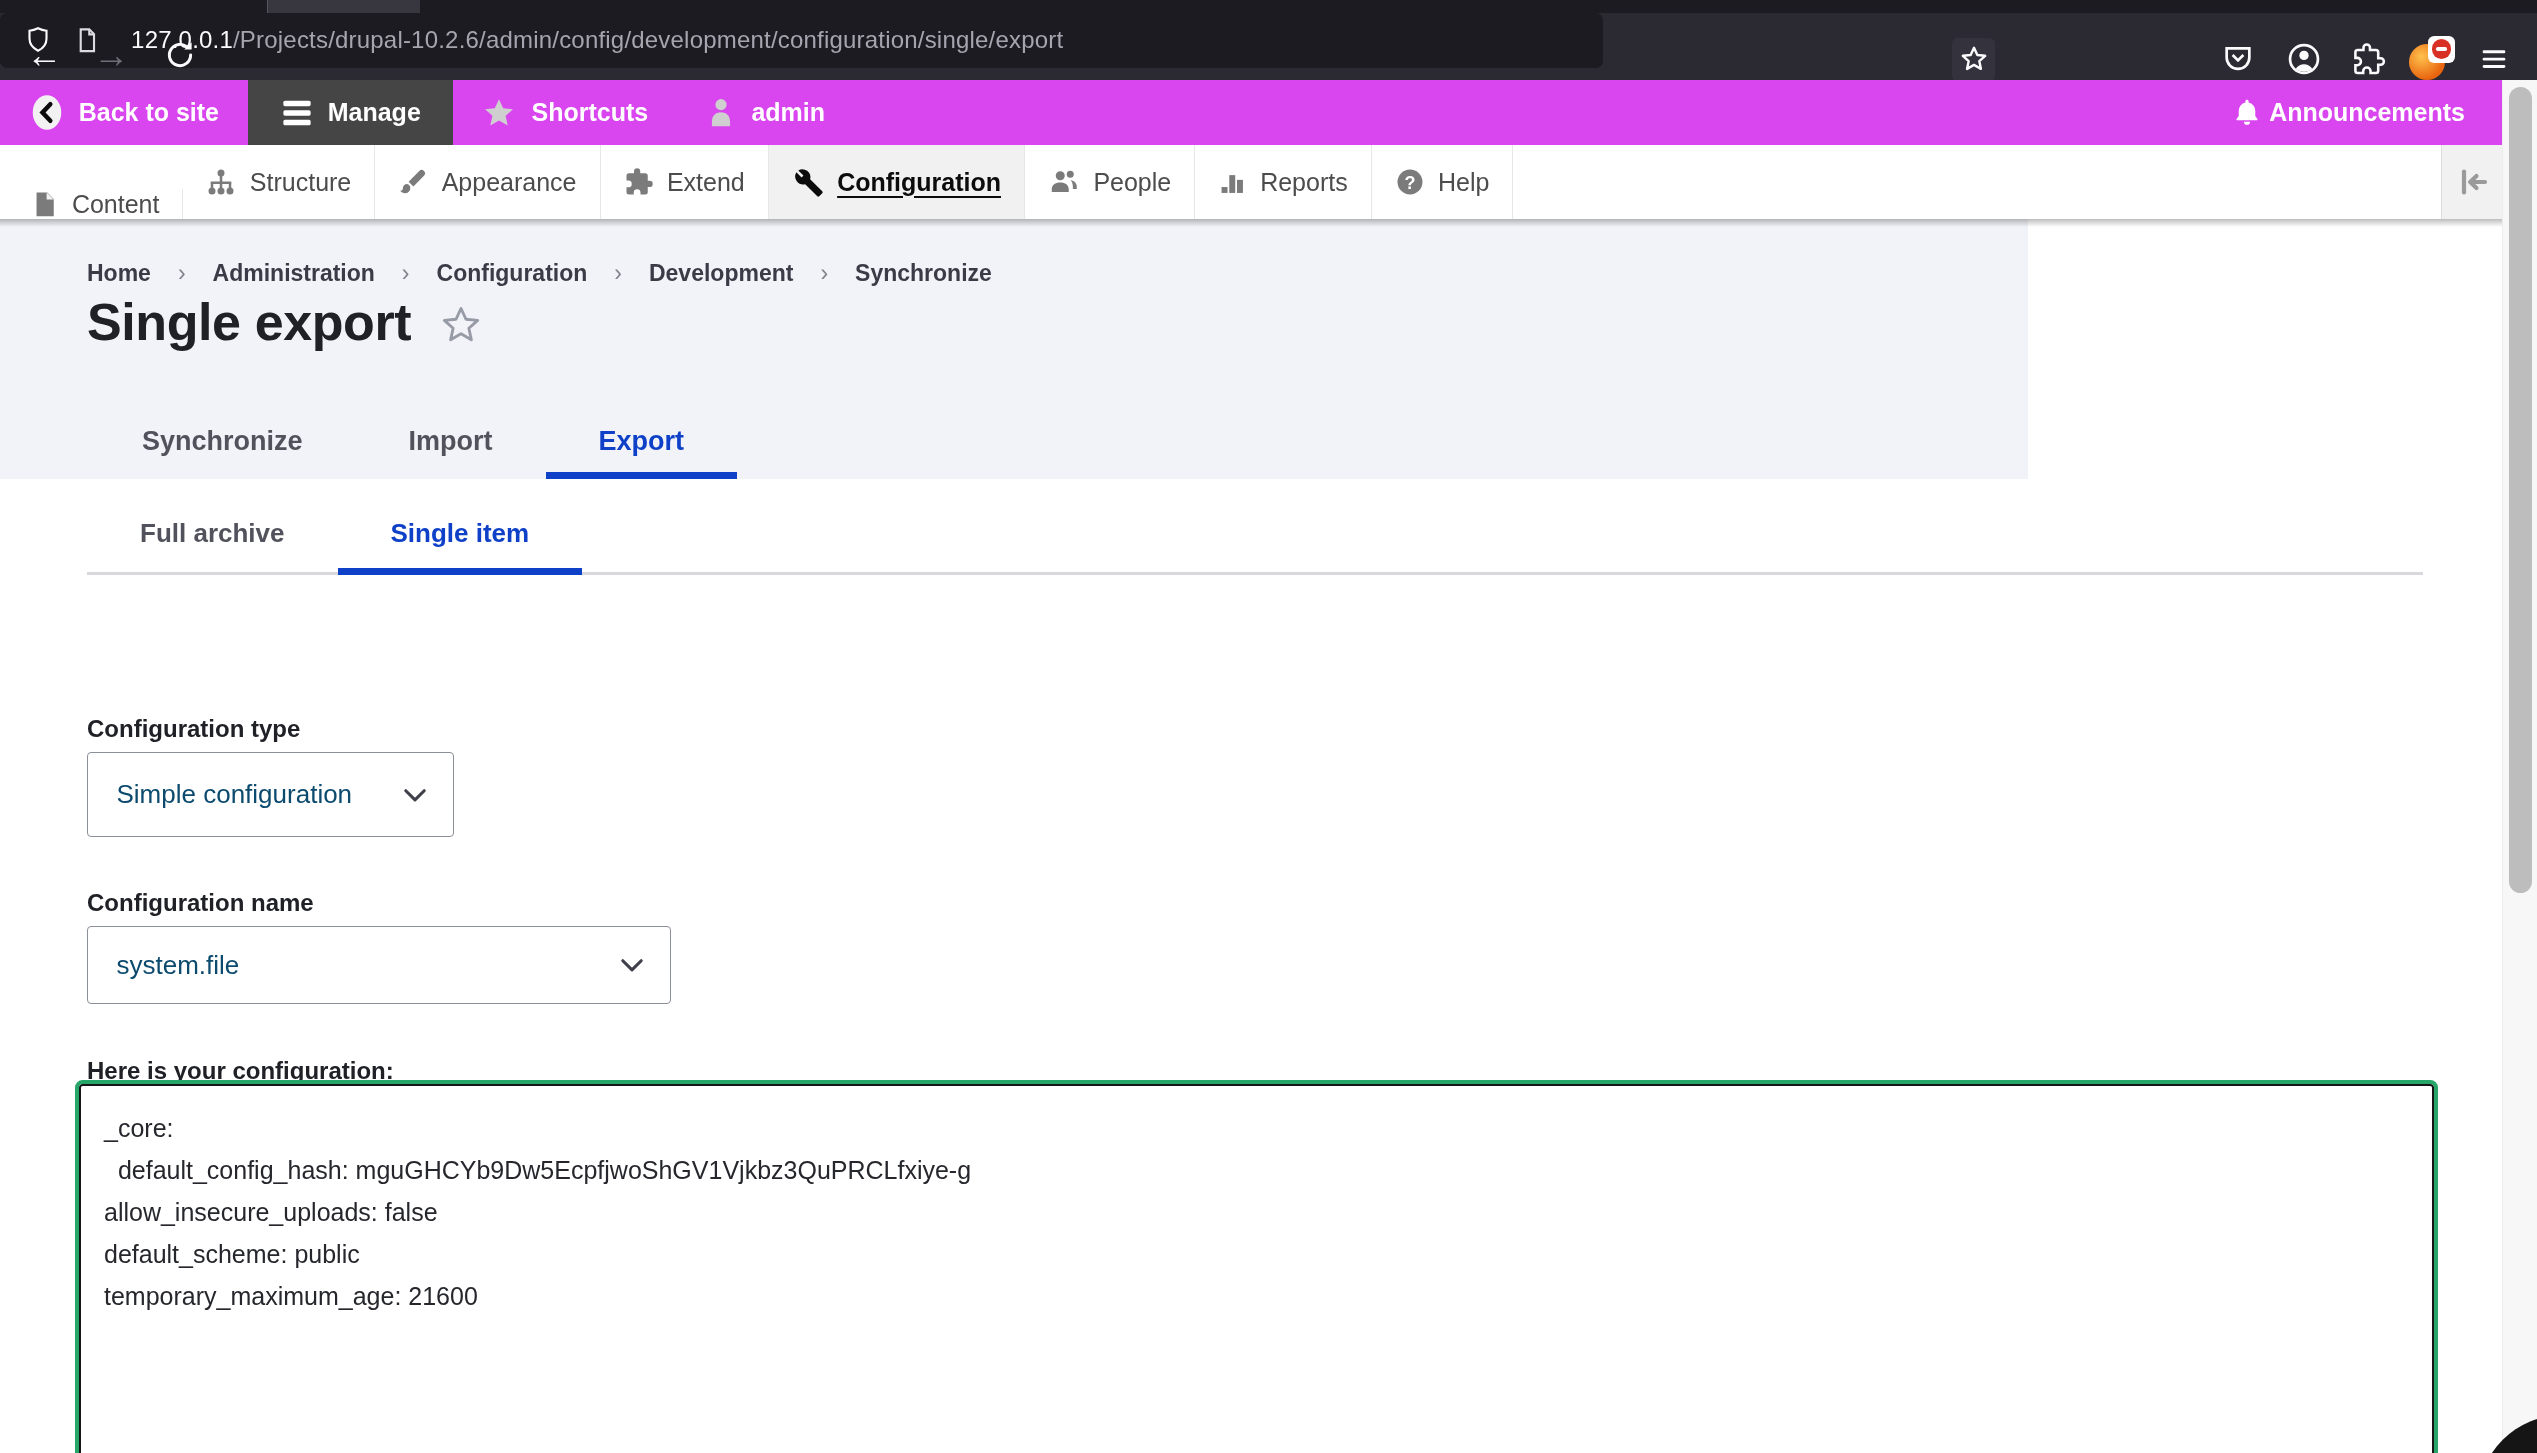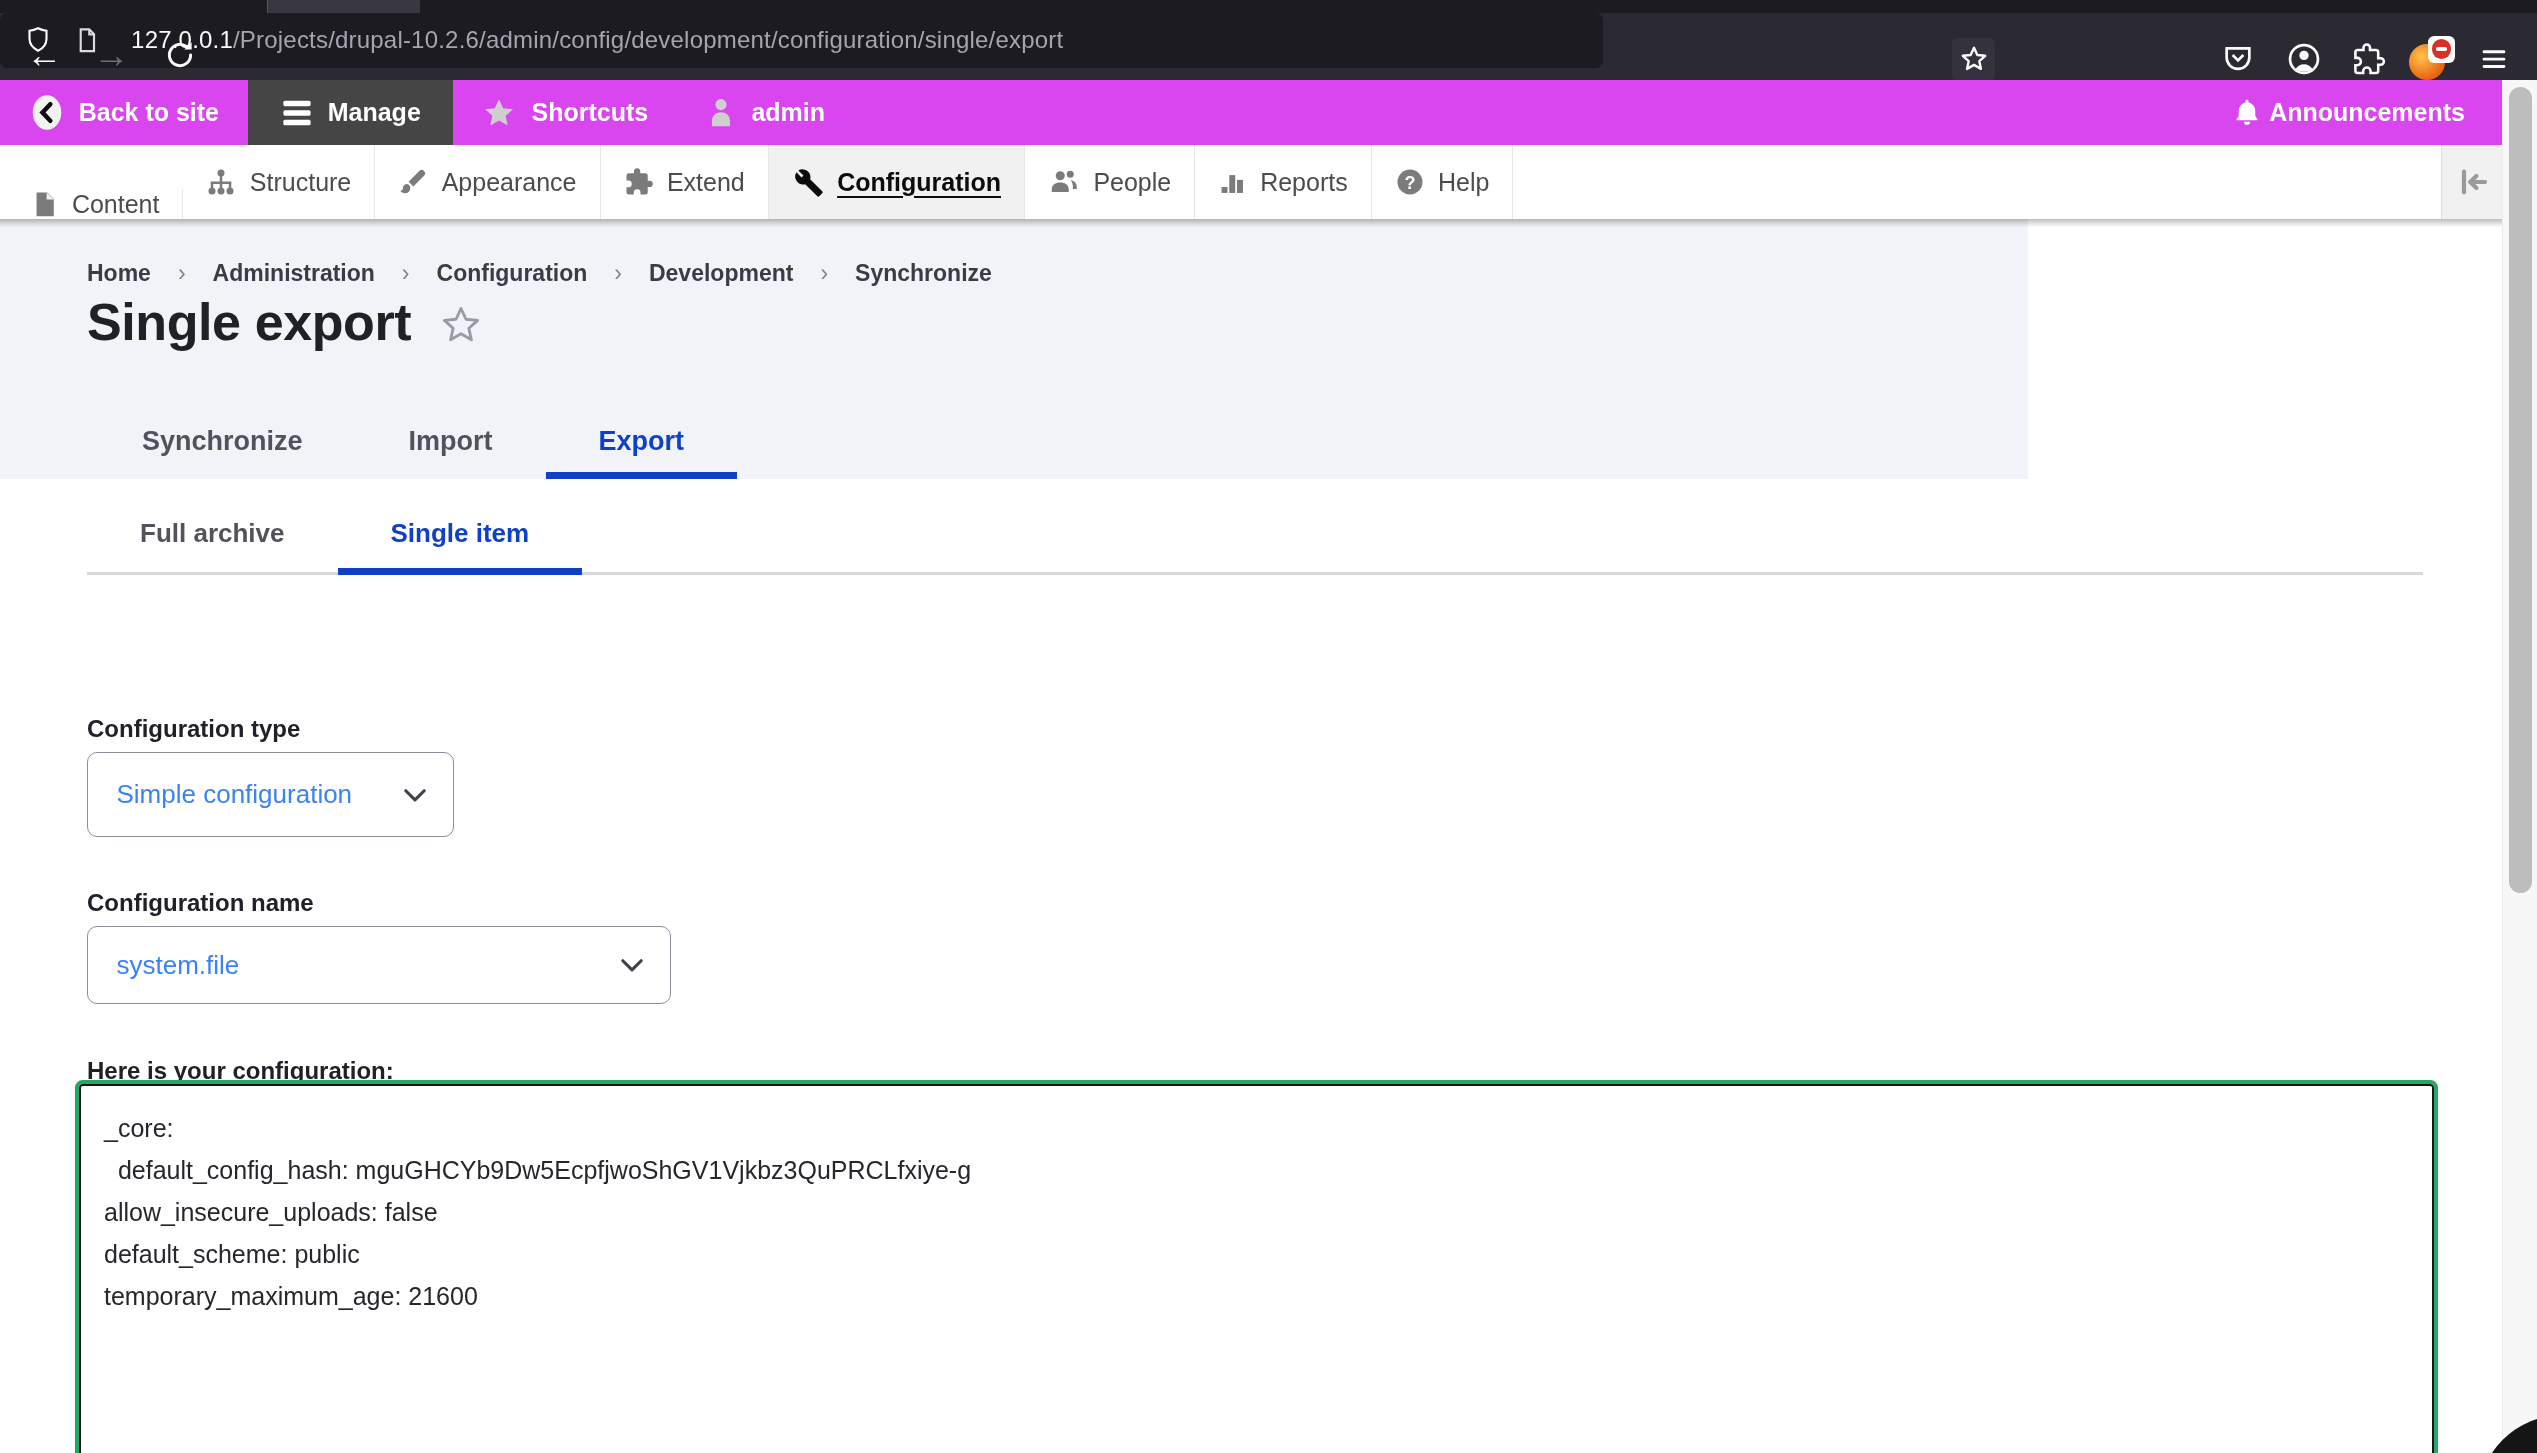--- a/index.html
+++ b/index.html
@@ -73,21 +73,21 @@
   .stab { display:flex; align-items:center; padding:0 53px; font-size:26px; font-weight:700; color:#51525c; border-bottom:7.1px solid transparent; }
   .stab.active { color:#0e41c8; border-bottom-color:#0e41c8; }
   #stab-hairline { position:absolute; left:87px; top:93px; width:2336px; height:2.7px; background:#d8d8dd; z-index:1; }
 
   #intro-text { position:absolute; left:87px; top:150px; font-size:26px; color:#26272d; }
   .field-label { position:absolute; left:87px; font-size:24px; font-weight:700; color:#202127; }
   #label-type { top:236px; }
   #label-name { top:410px; }
   #label-output { top:555px;margin-top:23px; }
 
-  .select-box { position:absolute; left:87px; background:#fff; border:1.8px solid #8b8f99; border-radius:10px; display:flex; align-items:center; font-size:26px; color:#3b82f6; }
+  .select-box { position:absolute; left:87px; background:#fff; border:1.8px solid #8b8f99; border-radius:4px; display:flex; align-items:center; font-size:26px; color:#0c4a6e; }
   #select-type { top:273px; width:367px; height:85px; }
   #select-name { top:447px; width:584px; height:78px; }
   .select-box .sel-value { margin-left:28.5px; }
   .select-box .sel-chevron { position:absolute; right:21.4px; color:#3f4049; }
 
   #yaml-wrap { position:absolute; left:79px; top:605px; width:2355px; height:418px; border:2.7px solid #161616; border-radius:3.6px; outline:4.5px solid #26a769; background:#fff; }
   #yaml-area { width:100%; height:100%; border:none; resize:none; outline:none; padding:21.4px 23px; font-family:"Liberation Sans", sans-serif; font-size:25px; line-height:42px; color:#26272d; white-space:pre; overflow:hidden; background:transparent; }
 
   
   #scroll-gutter { left:2502px; top:80px; width:36px; height:1373px; background:#f7f7f7; border-left:0.9px solid #ededed; z-index:10; }

